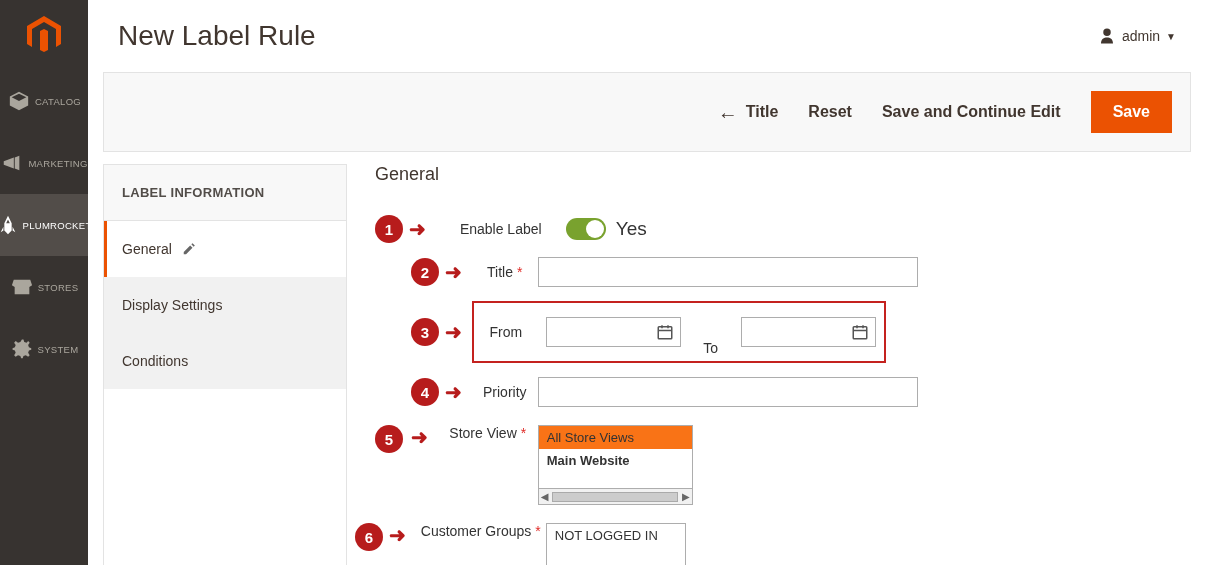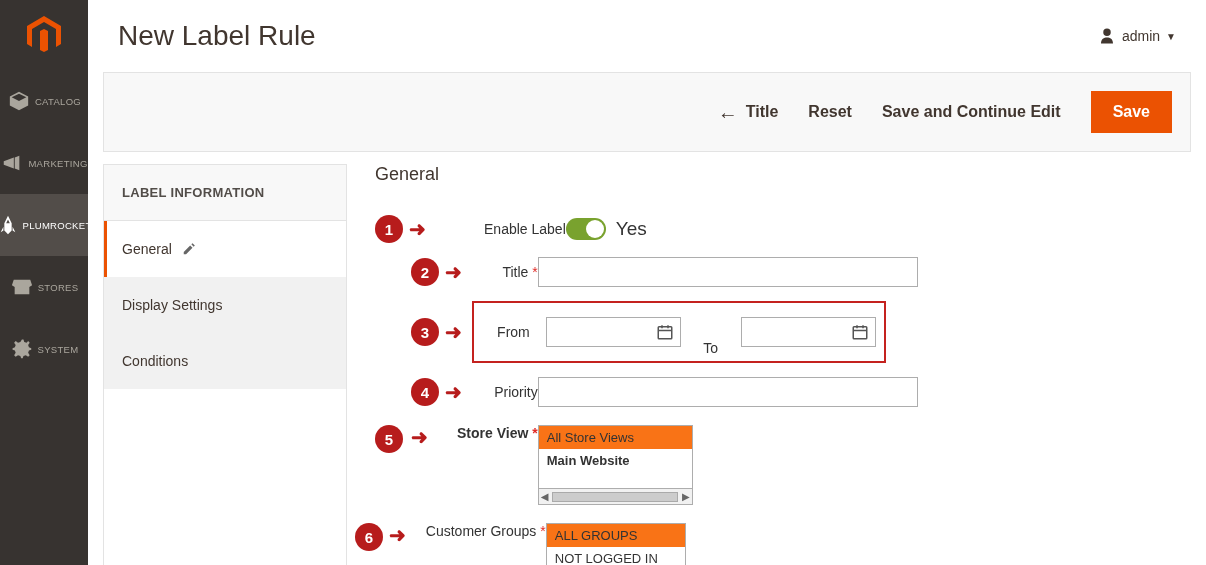--- a/index.html
+++ b/index.html
@@ -32,21 +32,21 @@
 .side-tab { padding: 20px 18px; font-size: 14px; color: #41362f; cursor: pointer; background: #fff; display: flex; align-items: center; gap: 10px; }
 .side-tab.active { background: #fff; border-left: 3px solid #eb5202; padding-left: 15px; font-weight: 500; }
 .side-tab:not(.active) { background: #f1f1f1; }
 
 
 .form { flex: 1; }
 .section-title { font-size: 18px; color: #41362f; margin-bottom: 30px; font-weight: 400; }
 .field-row { display: flex; align-items: center; margin-bottom: 14px; }
 .num-badge { width: 28px; height: 28px; border-radius: 50%; background: #b71c1c; color: #fff; font-weight: 700; display: flex; align-items: center; justify-content: center; font-size: 15px; margin-right: 6px; }
 .arrow { color: #b71c1c; font-size: 20px; margin-right: 10px; font-weight: bold; }
-.field-label { width: 130px; text-align: right; color: #333; font-size: 14px; }
+.field-label { width: 130px; text-align: center; color: #333; font-size: 14px; }
 .req { color: #e02b27; margin-left: 4px; }
 .field-control { display: flex; align-items: center; gap: 10px; }
 .text-input { width: 380px; height: 30px; border: 1px solid #adadad; padding: 0 8px; font-size: 13px; }
 .toggle { width: 40px; height: 22px; background: #79a22e; border-radius: 11px; position: relative; cursor: pointer; }
 .toggle .knob { width: 18px; height: 18px; background: #fff; border-radius: 50%; position: absolute; top: 2px; right: 2px; }
 .toggle-label { color: #333; font-size: 19px; }
 
 .date-row-wrap { border: 2px solid #c4221f; padding: 5px 8px; display: inline-flex; align-items: center; gap: 16px; }
 .date-input { width: 135px; height: 30px; border: 1px solid #adadad; position: relative; display: flex; align-items: center; justify-content: flex-end; padding-right: 6px; }
 .cal-icon { width: 18px; height: 18px; }
@@ -214,40 +214,39 @@
           <div class="field-control">
             <input class="text-input" value="" style="">
           </div>
         </div>
 
         <div class="field-row" style="align-items:flex-start;margin-top:18px;">
           <div style="width:30px;display:flex;align-items:center;">
             <div class="num-badge" style="margin-right:0;">5</div>
           </div>
           <div class="arrow" style="margin-left:6px;">➜</div>
-          <div class="field-label" style="width:100px;font-weight:bold;"><span>Store View</span><span class="req">*</span></div>
+          <div class="field-label" style="width:100px;"><span>Store View</span><span class="req">*</span></div>
           <div>
             <div class="multi-select">
               <div class="multi-opt selected">All Store Views</div>
               <div class="multi-opt bold">Main Website</div>
             </div>
             <div class="scroll-h">
                 <span>◀</span>
                 <div class="bar"></div>
                 <span>▶</span>
               </div>
           </div>
         </div>
 
         <div class="field-row" style="align-items:flex-start;margin-top:18px;">
           <div class="num-badge" style="margin-left:-20px;">6</div>
           <div class="arrow">➜</div>
           <div class="field-label"><span>Customer Groups</span><span class="req">*</span></div>
           <div class="multi-select" style="height:48px;width:140px;">
-            <div class="multi-opt selected">ALL GROUPS</div>
             <div class="multi-opt">NOT LOGGED IN</div>
           </div>
         </div>
 
       </div>
     </div>
   </div>
 </div>
 
 </body></html>

